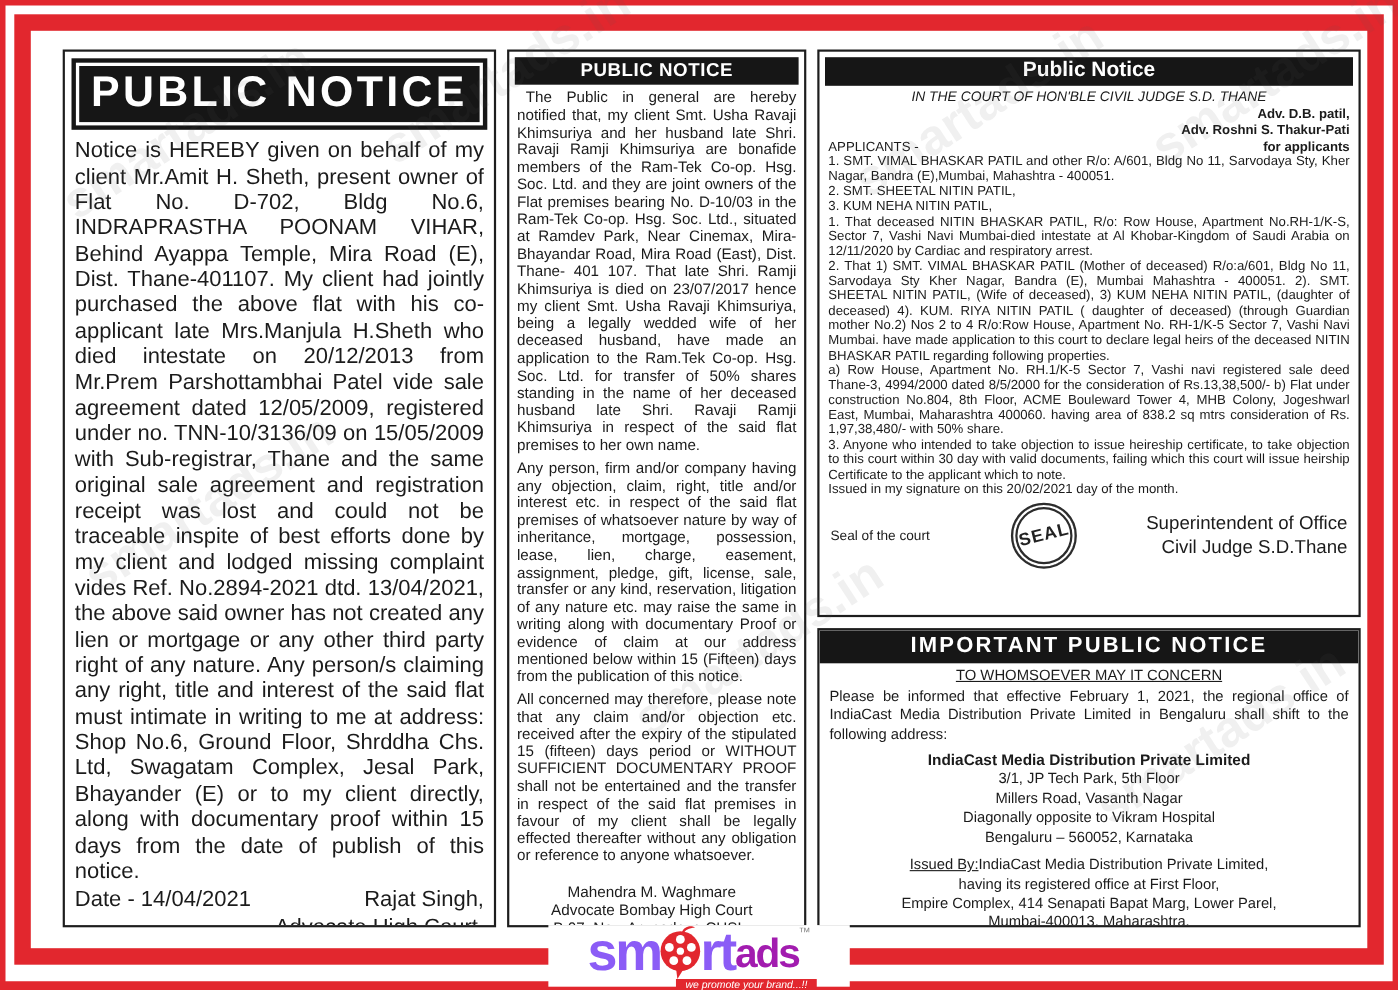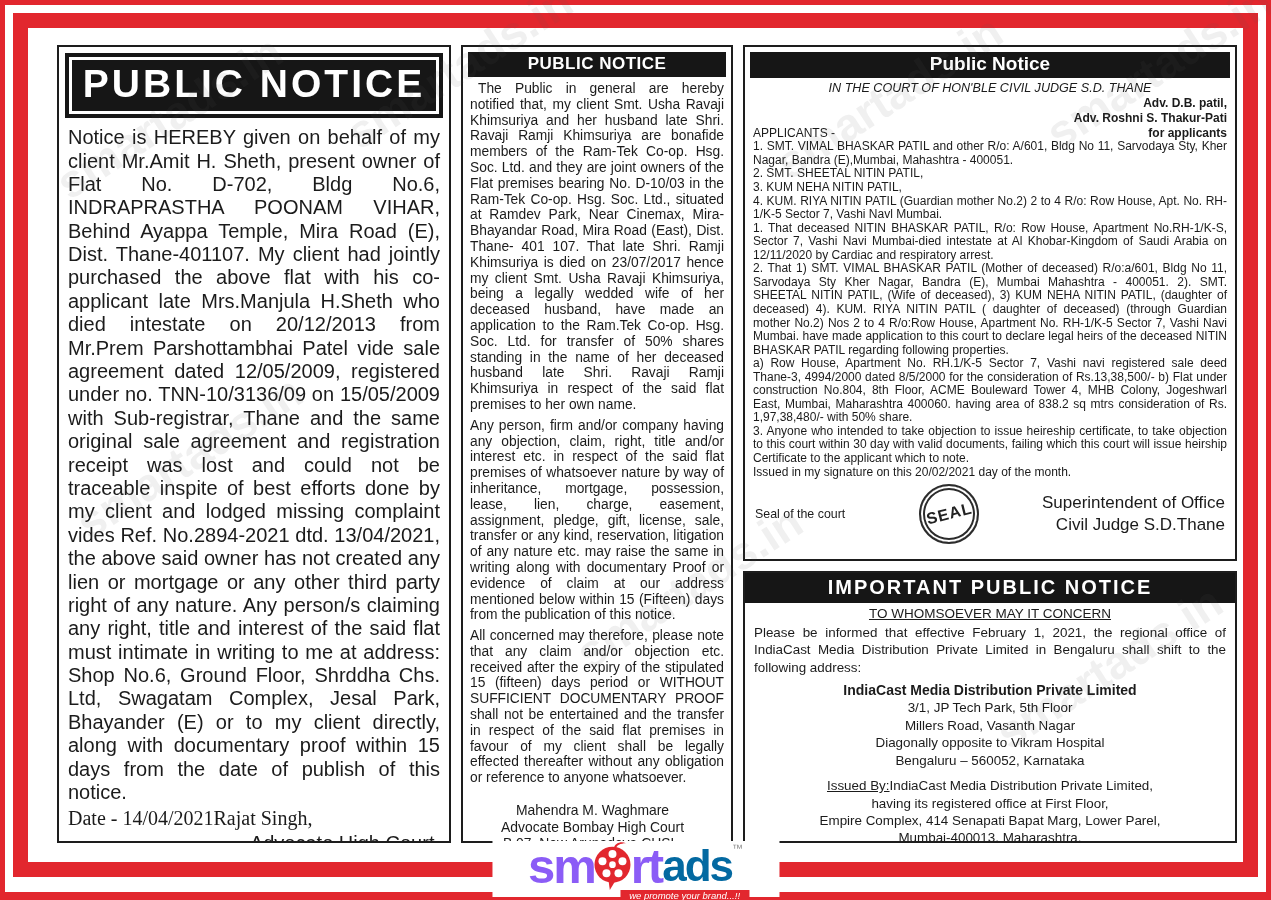--- a/index.html
+++ b/index.html
@@ -15,21 +15,21 @@
   .content{position:absolute;left:57px;top:45px;right:34px;height:798px;display:flex;gap:10px;z-index:2;}
   .box{border:2px solid #1d1d1d;background:#fff;position:relative;overflow:hidden;box-sizing:border-box;}
   .col-left{width:394px;flex:none;}
   .col-mid{width:272px;flex:none;}
   .col-right{flex:1;display:flex;flex-direction:column;gap:10px;}
   .bar{background:#161616;color:#fff;font-weight:bold;text-align:center;}
   
   .lc-bar{margin:6px;padding:4px;}
   .lc-bar-inner{border:3px solid #fff;font-size:39px;letter-spacing:3px;line-height:1.08;padding:3px 0 6px;font-weight:bold;}
   .lc-body{padding:2px 9px 0;font-size:20px;line-height:1.17;text-align:justify;}
-  .lc-sign-row{display:flex;justify-content:flex-start;padding:2px 9px 0;font-size:20px;line-height:1.25;font-family:Liberation Serif, serif;}
+  .lc-sign-row{display:flex;justify-content:space-between;padding:2px 9px 0;font-size:20px;line-height:1.25;}
   .lc-sign{padding:0 9px;text-align:right;font-size:20px;line-height:1.28;}
   
   .mc-bar{margin:5px 5px 4px;font-size:17px;padding:2px 0 3px;letter-spacing:0.5px;}
   .mc-body{padding:0 7px;}
   .mc-body p{margin:0 0 5px;font-size:13.8px;line-height:1.145;text-align:justify;}
   .mc-body p.indent{text-indent:8px;}
   .mc-sign{margin-top:16px;padding-right:9px;text-align:center;font-size:13.9px;line-height:1.2;}
   
   .rc-top{height:516px;flex:none;}
   .rc-bar{margin:5px 5px 3px;font-size:19px;padding:1px 0 3px;}
@@ -52,21 +52,21 @@
   .imp-intro{padding:0 9px;font-size:13.4px;line-height:1.3;text-align:justify;}
   .imp-addr{text-align:center;font-size:13.4px;line-height:1.3;margin-top:5px;}
   .imp-addr .addr-name{font-weight:bold;font-size:14px;}
   .imp-issued{text-align:center;font-size:13.4px;line-height:1.3;margin-top:8px;}
   .u{text-decoration:underline;}
   
   .logo-band{position:absolute;left:50%;transform:translateX(-50%);bottom:3px;height:56px;background:#fff;
       padding:0 36px;display:flex;align-items:flex-start;z-index:4;}
   .logo{position:relative;display:flex;align-items:center;line-height:1;}
   .lg-black{font-weight:bold;font-size:49px;color:#8b5cf6;letter-spacing:-2px;}
-  .lg-red{font-weight:bold;font-size:44px;color:#0369a1;letter-spacing:-2px;}
+  .lg-red{font-weight:bold;font-size:37px;color:#a21caf;letter-spacing:-2px;}
   .lg-tm{font-size:11px;color:#888;align-self:flex-start;margin-top:2px;}
   .lg-reel{margin:0 -2px;}
   .lg-tagline{position:absolute;right:-6px;bottom:-11px;background:#e2272e;color:#fff;
       font-size:9.5px;font-style:italic;padding:1px 9px 2px;white-space:nowrap;}
   
   .wm{position:absolute;font-size:46px;font-weight:bold;color:rgba(90,90,90,0.09);
       transform:rotate(-33deg);z-index:3;pointer-events:none;white-space:nowrap;}
 </style>
 </head>
 <body>
@@ -122,21 +122,20 @@
         <div class="rc-court">IN THE COURT OF HON'BLE CIVIL JUDGE S.D. THANE</div>
         <div class="rc-adv">
           <div>Adv. D.B. patil,</div>
           <div>Adv. Roshni S. Thakur-Pati</div>
           <div>for applicants</div>
         </div>
         <div class="rc-apl-label">APPLICANTS -</div>
         <p class="rc-par">1. SMT. VIMAL BHASKAR PATIL and other R/o: A/601, Bldg No 11, Sarvodaya Sty, Kher Nagar, Bandra (E),Mumbai, Mahashtra - 400051.</p>
         <p class="rc-par">2. SMT. SHEETAL NITIN PATIL,</p>
         <p class="rc-par">3. KUM NEHA NITIN PATIL,</p>
-        <p class="rc-par">4. KUM. RIYA NITIN PATIL (Guardian mother No.2) 2 to 4 R/o: Row House, Apt. No. RH-1/K-5 Sector 7, Vashi Navl Mumbai.</p>
         <p class="rc-par">1. That deceased NITIN BHASKAR PATIL, R/o: Row House, Apartment No.RH-1/K-S, Sector 7, Vashi Navi Mumbai-died intestate at Al Khobar-Kingdom of Saudi Arabia on 12/11/2020 by Cardiac and respiratory arrest.</p>
         <p class="rc-par">2. That 1) SMT. VIMAL BHASKAR PATIL (Mother of deceased) R/o:a/601, Bldg No 11, Sarvodaya Sty Kher Nagar, Bandra (E), Mumbai Mahashtra - 400051. 2). SMT. SHEETAL NITIN PATIL, (Wife of deceased), 3) KUM NEHA NITIN PATIL, (daughter of deceased) 4). KUM. RIYA NITIN PATIL ( daughter of deceased) (through Guardian mother No.2) Nos 2 to 4 R/o:Row House, Apartment No. RH-1/K-5 Sector 7, Vashi Navi Mumbai. have made application to this court to declare legal heirs of the deceased NITIN BHASKAR PATIL regarding following properties.</p>
         <p class="rc-par">a) Row House, Apartment No. RH.1/K-5 Sector 7, Vashi navi registered sale deed Thane-3, 4994/2000 dated 8/5/2000 for the consideration of Rs.13,38,500/- b) Flat under construction No.804, 8th Floor, ACME Bouleward Tower 4, MHB Colony, Jogeshwarl East, Mumbai, Maharashtra 400060. having area of 838.2 sq mtrs consideration of Rs. 1,97,38,480/- with 50% share.</p>
         <p class="rc-par">3. Anyone who intended to take objection to issue heireship certificate, to take objection to this court within 30 day with valid documents, failing which this court will issue heirship Certificate to the applicant which to note.</p>
         <p class="rc-par">Issued in my signature on this 20/02/2021 day of the month.</p>
       </div>
       <div class="seal-row">
         <div class="seal-left">Seal of the court</div>
         <div class="seal-circle">
           <span class="seal-word">SEAL</span>

